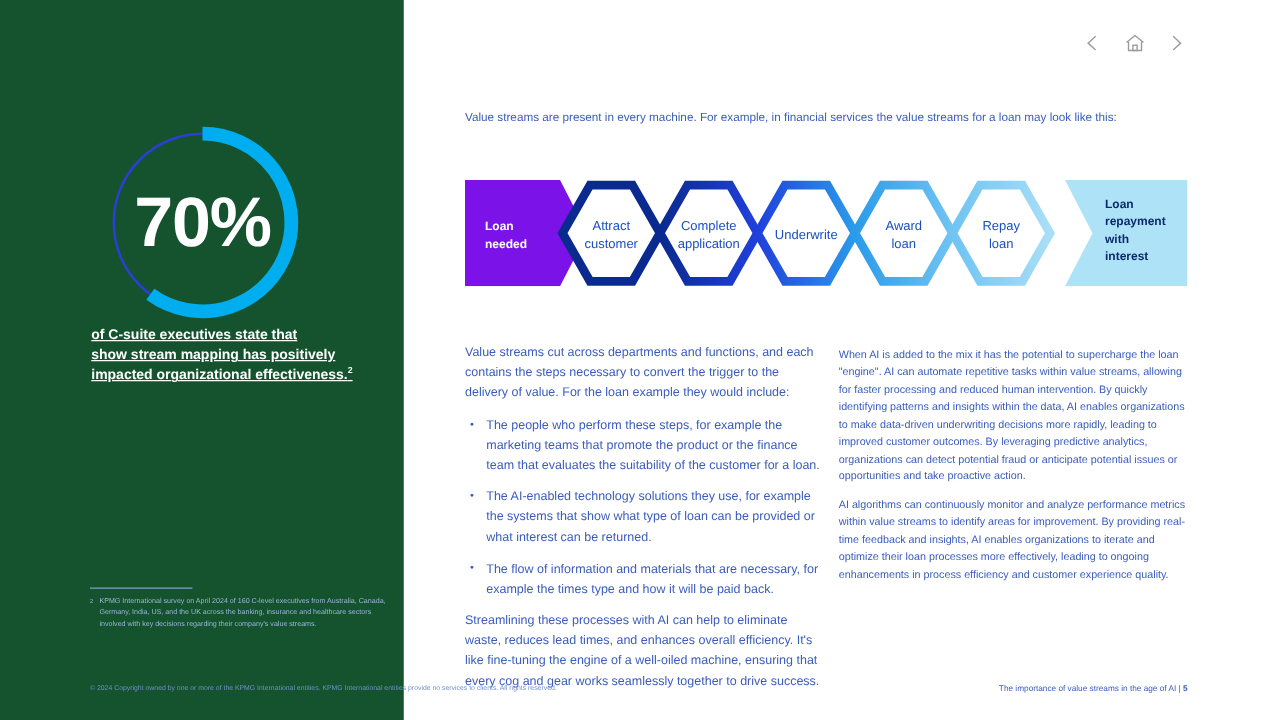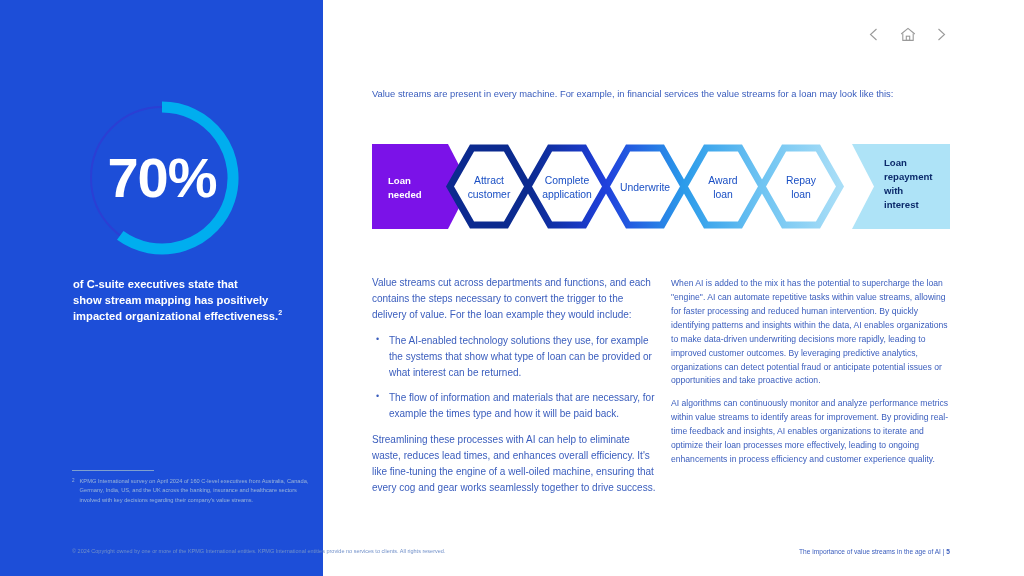--- a/index.html
+++ b/index.html
@@ -6,35 +6,35 @@
   html,body { width:1024px; height:576px; overflow:hidden; }
   body {
     font-family:"Liberation Sans", sans-serif;
     background:#ffffff;
     position:relative;
   }
 
   
   #left-panel{
     position:absolute; left:0; top:0; width:323px; height:576px;
-    background:#1d4ed8;
+    background:#14532d;
   }
   #donut-wrap{
     position:absolute; left:76px; top:98px; width:172px; height:160px;
   }
   #donut-wrap svg{ display:block; }
   #donut-value{
     position:absolute; left:0; top:0; width:172px; height:160px;
     display:flex; align-items:center; justify-content:center;
     color:#ffffff; font-size:56px; font-weight:bold; letter-spacing:-1px;
     line-height:1;
   }
   #stat-caption{
-    position:absolute; left:73px; top:276px; width:240px;
-    color:#ffffff; font-size:11.2px; font-weight:bold; line-height:1.45;
+    position:absolute; left:73px; top:260px; width:240px;
+    color:#ffffff; font-size:11.2px; font-weight:bold; line-height:1.45;text-decoration:underline;
   }
   #stat-caption sup{ font-size:7px; vertical-align:super; }
 
   #footnote-wrap{
     position:absolute; left:72px; top:470px; width:240px;
   }
   #footnote-rule{
     width:82px; height:1px; background:#7fa0cf; margin-bottom:6px;
   }
   #footnote{
@@ -228,20 +228,21 @@
       <path d="M412 4 H446 L468 42.5 L446 81 H412 L390 42.5 Z" fill="#ffffff" stroke="url(#g5)" stroke-width="7" stroke-linejoin="miter"></path>
       <text class="hex-label" x="429" y="40" text-anchor="middle">Repay</text>
       <text class="hex-label" x="429" y="54" text-anchor="middle">loan</text>
     </g>
   </svg>
 </div>
 
 <div id="col-left">
   <div class="para">Value streams cut across departments and functions, and each contains the steps necessary to convert the trigger to the delivery of value. For the loan example they would include:</div>
   <ul class="bullets">
+    <li>The people who perform these steps, for example the marketing teams that promote the product or the finance team that evaluates the suitability of the customer for a loan.</li>
     <li>The AI-enabled technology solutions they use, for example the systems that show what type of loan can be provided or what interest can be returned.</li>
     <li>The flow of information and materials that are necessary, for example the times type and how it will be paid back.</li>
   </ul>
   <div class="para">Streamlining these processes with AI can help to eliminate waste, reduces lead times, and enhances overall efficiency. It's like fine-tuning the engine of a well-oiled machine, ensuring that every cog and gear works seamlessly together to drive success.</div>
 </div>
 
 <div id="col-right">
   <div class="para">When AI is added to the mix it has the potential to supercharge the loan "engine". AI can automate repetitive tasks within value streams, allowing for faster processing and reduced human intervention. By quickly identifying patterns and insights within the data, AI enables organizations to make data-driven underwriting decisions more rapidly, leading to improved customer outcomes. By leveraging predictive analytics, organizations can detect potential fraud or anticipate potential issues or opportunities and take proactive action.</div>
   <div class="para">AI algorithms can continuously monitor and analyze performance metrics within value streams to identify areas for improvement. By providing real-time feedback and insights, AI enables organizations to iterate and optimize their loan processes more effectively, leading to ongoing enhancements in process efficiency and customer experience quality.</div>
 </div>

